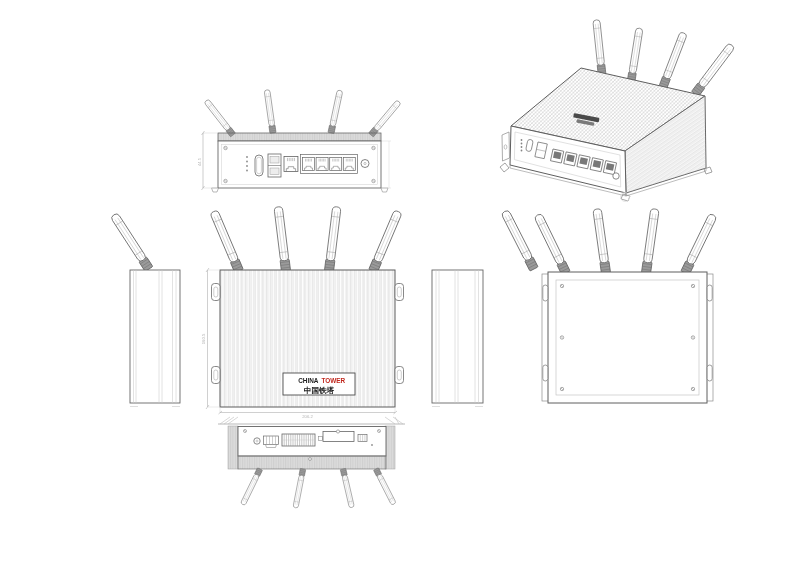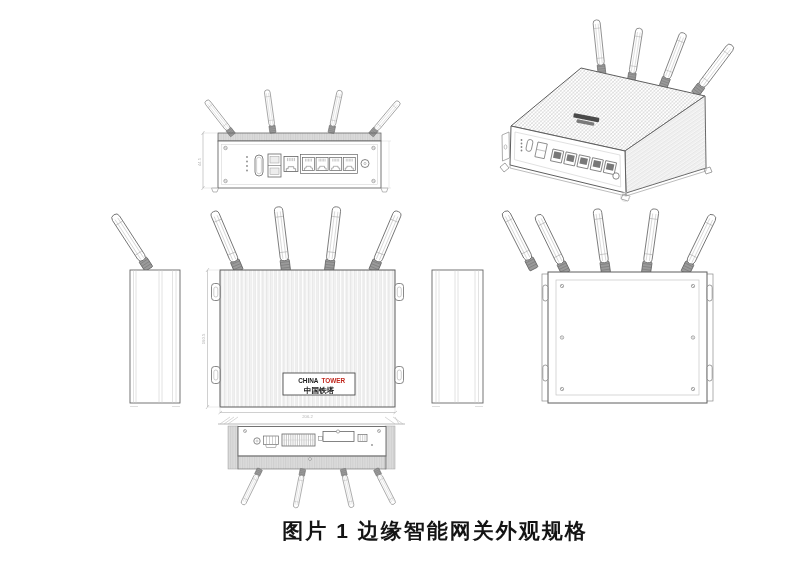--- a/index.html
+++ b/index.html
@@ -265,14 +265,13 @@
     </g>
     <circle cx="158" cy="31" r="0.9" fill="#8f8f8f"></circle>
     <rect x="24" y="42" width="148" height="13" fill="url(#ribs)" stroke="#7a7a7a" stroke-width="0.7"></rect>
     <circle cx="96" cy="45" r="1.4" fill="#fff" stroke="#777" stroke-width="0.6"></circle>
     <use href="#ant" transform="translate(46,55) rotate(206) scale(0.58)"></use>
     <use href="#ant" transform="translate(89,55) rotate(191) scale(0.58)"></use>
     <use href="#ant" transform="translate(129,55) rotate(167) scale(0.58)"></use>
     <use href="#ant" transform="translate(162,55) rotate(153) scale(0.58)"></use>
   </svg>
 
-  <div class="caption">图片 1 边缘智能网关外观规格</div>
 </div>
 
 </body></html>

